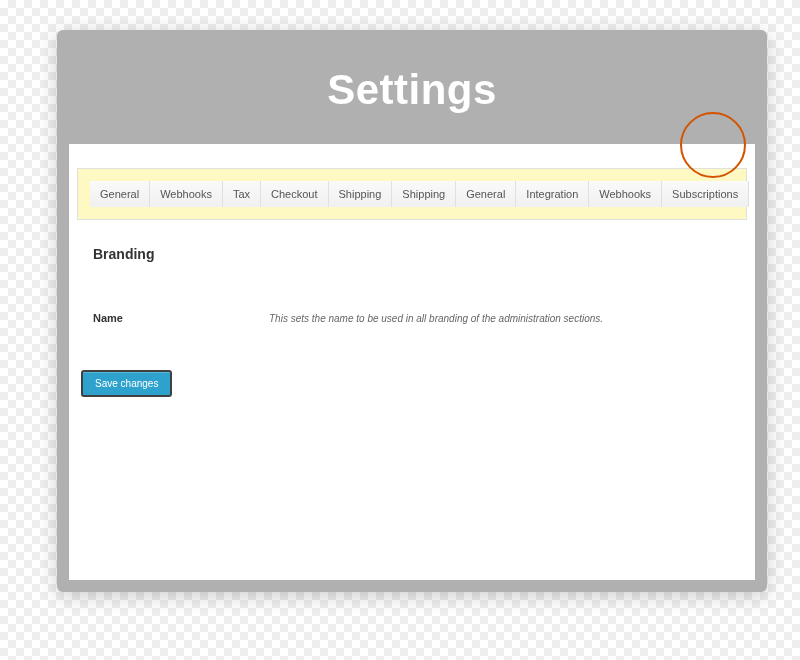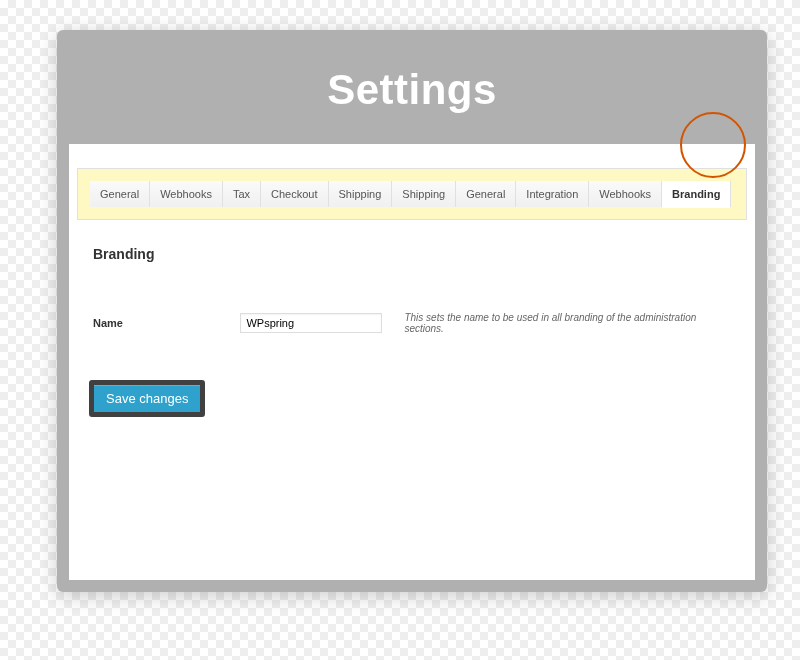--- a/index.html
+++ b/index.html
@@ -98,26 +98,26 @@
     }
     .form-hint {
       margin-left: 10px;
       color: #666;
       font-style: italic;
       font-size: 10px;
     }
     .save-btn {
       background: #2ea2cc;
       color: #fff;
-      border: 5px solid #404040;
+      border: 2px solid #404040;
       padding: 6px 12px;
-      font-size: 13px;
+      font-size: 10px;
       border-radius: 3px;
       cursor: pointer;
-      margin-left: 12px;
+      margin-left: 4px;
       box-shadow: inset 0 1px 0 rgba(255,255,255,0.2);
     }
     .highlight-circle {
       position: absolute;
       width: 66px;
       height: 66px;
       border: 2px solid #d35400;
       border-radius: 50%;
       top: 100px;
       left: 668px;
@@ -135,28 +135,28 @@
     <div class="tabs">
       <div class="tab">General</div>
       <div class="tab">Webhooks</div>
       <div class="tab">Tax</div>
       <div class="tab">Checkout</div>
       <div class="tab">Shipping</div>
       <div class="tab">Shipping</div>
       <div class="tab">General</div>
       <div class="tab">Integration</div>
       <div class="tab">Webhooks</div>
+      <div class="tab">Subscriptions</div>
       <div class="tab active">Branding</div>
     </div>
 
     <div class="section-title">Branding</div>
 
     <div class="form-row">
       <div class="form-label">Name</div>
-      <input class="form-input" type="text" value="WPspring" style="">
       <div class="form-hint">This sets the name to be used in all branding of the administration sections.</div>
     </div>
 
 
     <button class="save-btn">Save changes</button>
   </div>
 </div>
 
 <div class="highlight-circle"></div>
 

